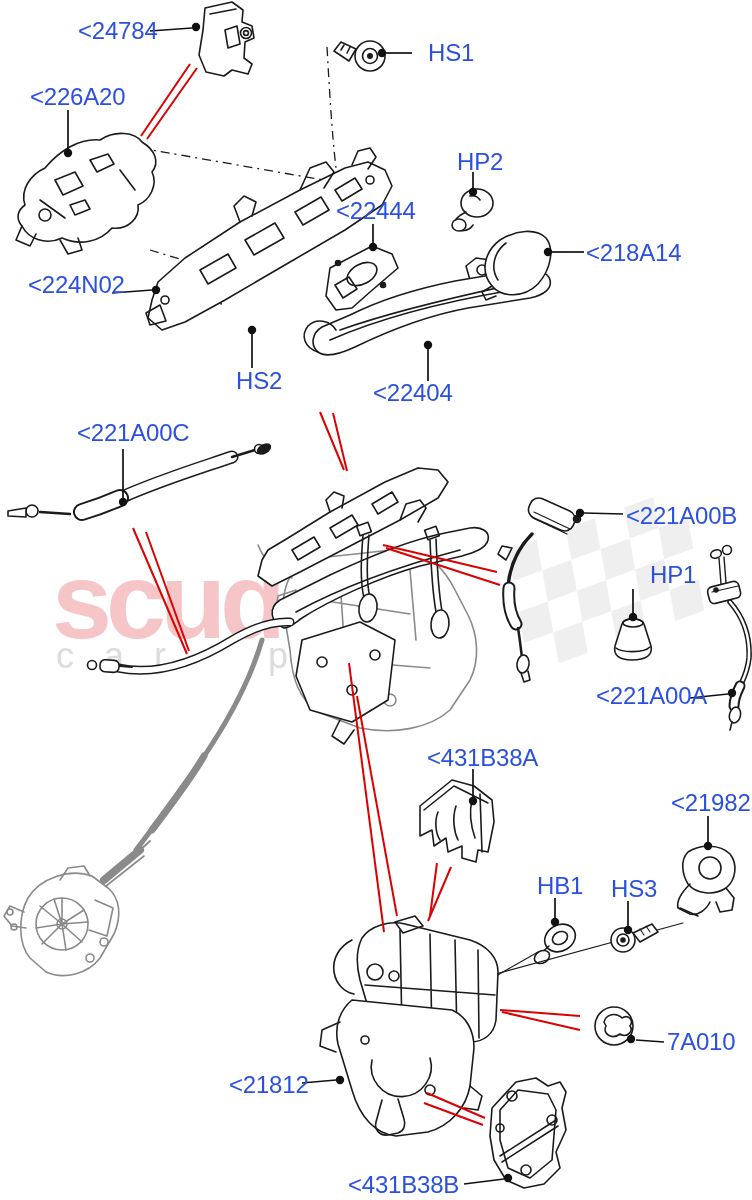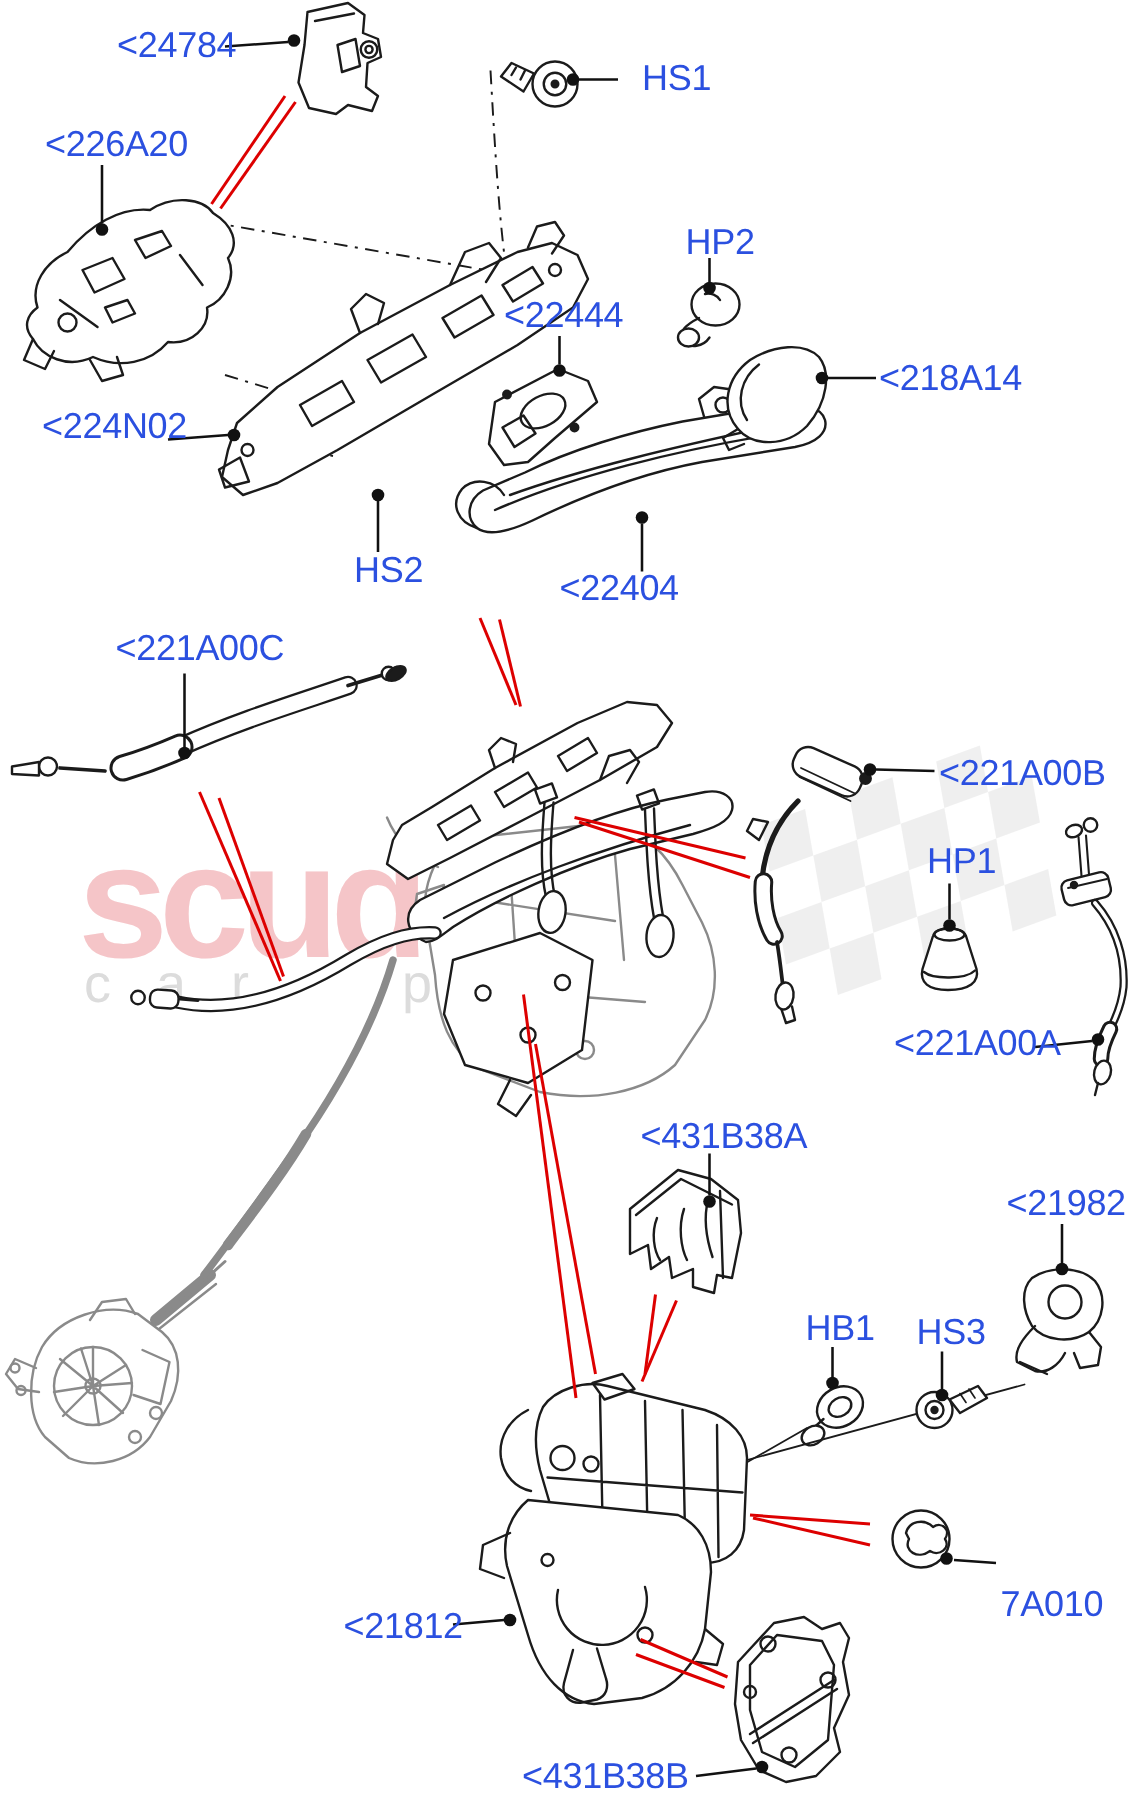--- a/index.html
+++ b/index.html
@@ -346,22 +346,22 @@
   <div class="part-label" style="left:30px;top:86px">&lt;226A20</div>
   <div class="part-label" style="left:28px;top:274px">&lt;224N02</div>
   <div class="part-label" style="left:428px;top:42px">HS1</div>
   <div class="part-label" style="left:457px;top:151px">HP2</div>
   <div class="part-label" style="left:336px;top:200px">&lt;22444</div>
   <div class="part-label" style="left:586px;top:242px">&lt;218A14</div>
   <div class="part-label" style="left:236px;top:370px">HS2</div>
   <div class="part-label" style="left:373px;top:382px">&lt;22404</div>
   <div class="part-label" style="left:77px;top:422px">&lt;221A00C</div>
   <div class="part-label" style="left:626px;top:505px">&lt;221A00B</div>
-  <div class="part-label" style="left:618px;top:564px">HP1</div>
+  <div class="part-label" style="left:650px;top:564px">HP1</div>
   <div class="part-label" style="left:596px;top:685px">&lt;221A00A</div>
   <div class="part-label" style="left:427px;top:747px">&lt;431B38A</div>
   <div class="part-label" style="left:671px;top:792px">&lt;21982</div>
   <div class="part-label" style="left:537px;top:875px">HB1</div>
   <div class="part-label" style="left:611px;top:878px">HS3</div>
-  <div class="part-label" style="left:667px;top:1059px">7A010</div>
+  <div class="part-label" style="left:667px;top:1031px">7A010</div>
   <div class="part-label" style="left:229px;top:1074px">&lt;21812</div>
   <div class="part-label" style="left:348px;top:1174px">&lt;431B38B</div>
 </div>
 
 </body></html>

